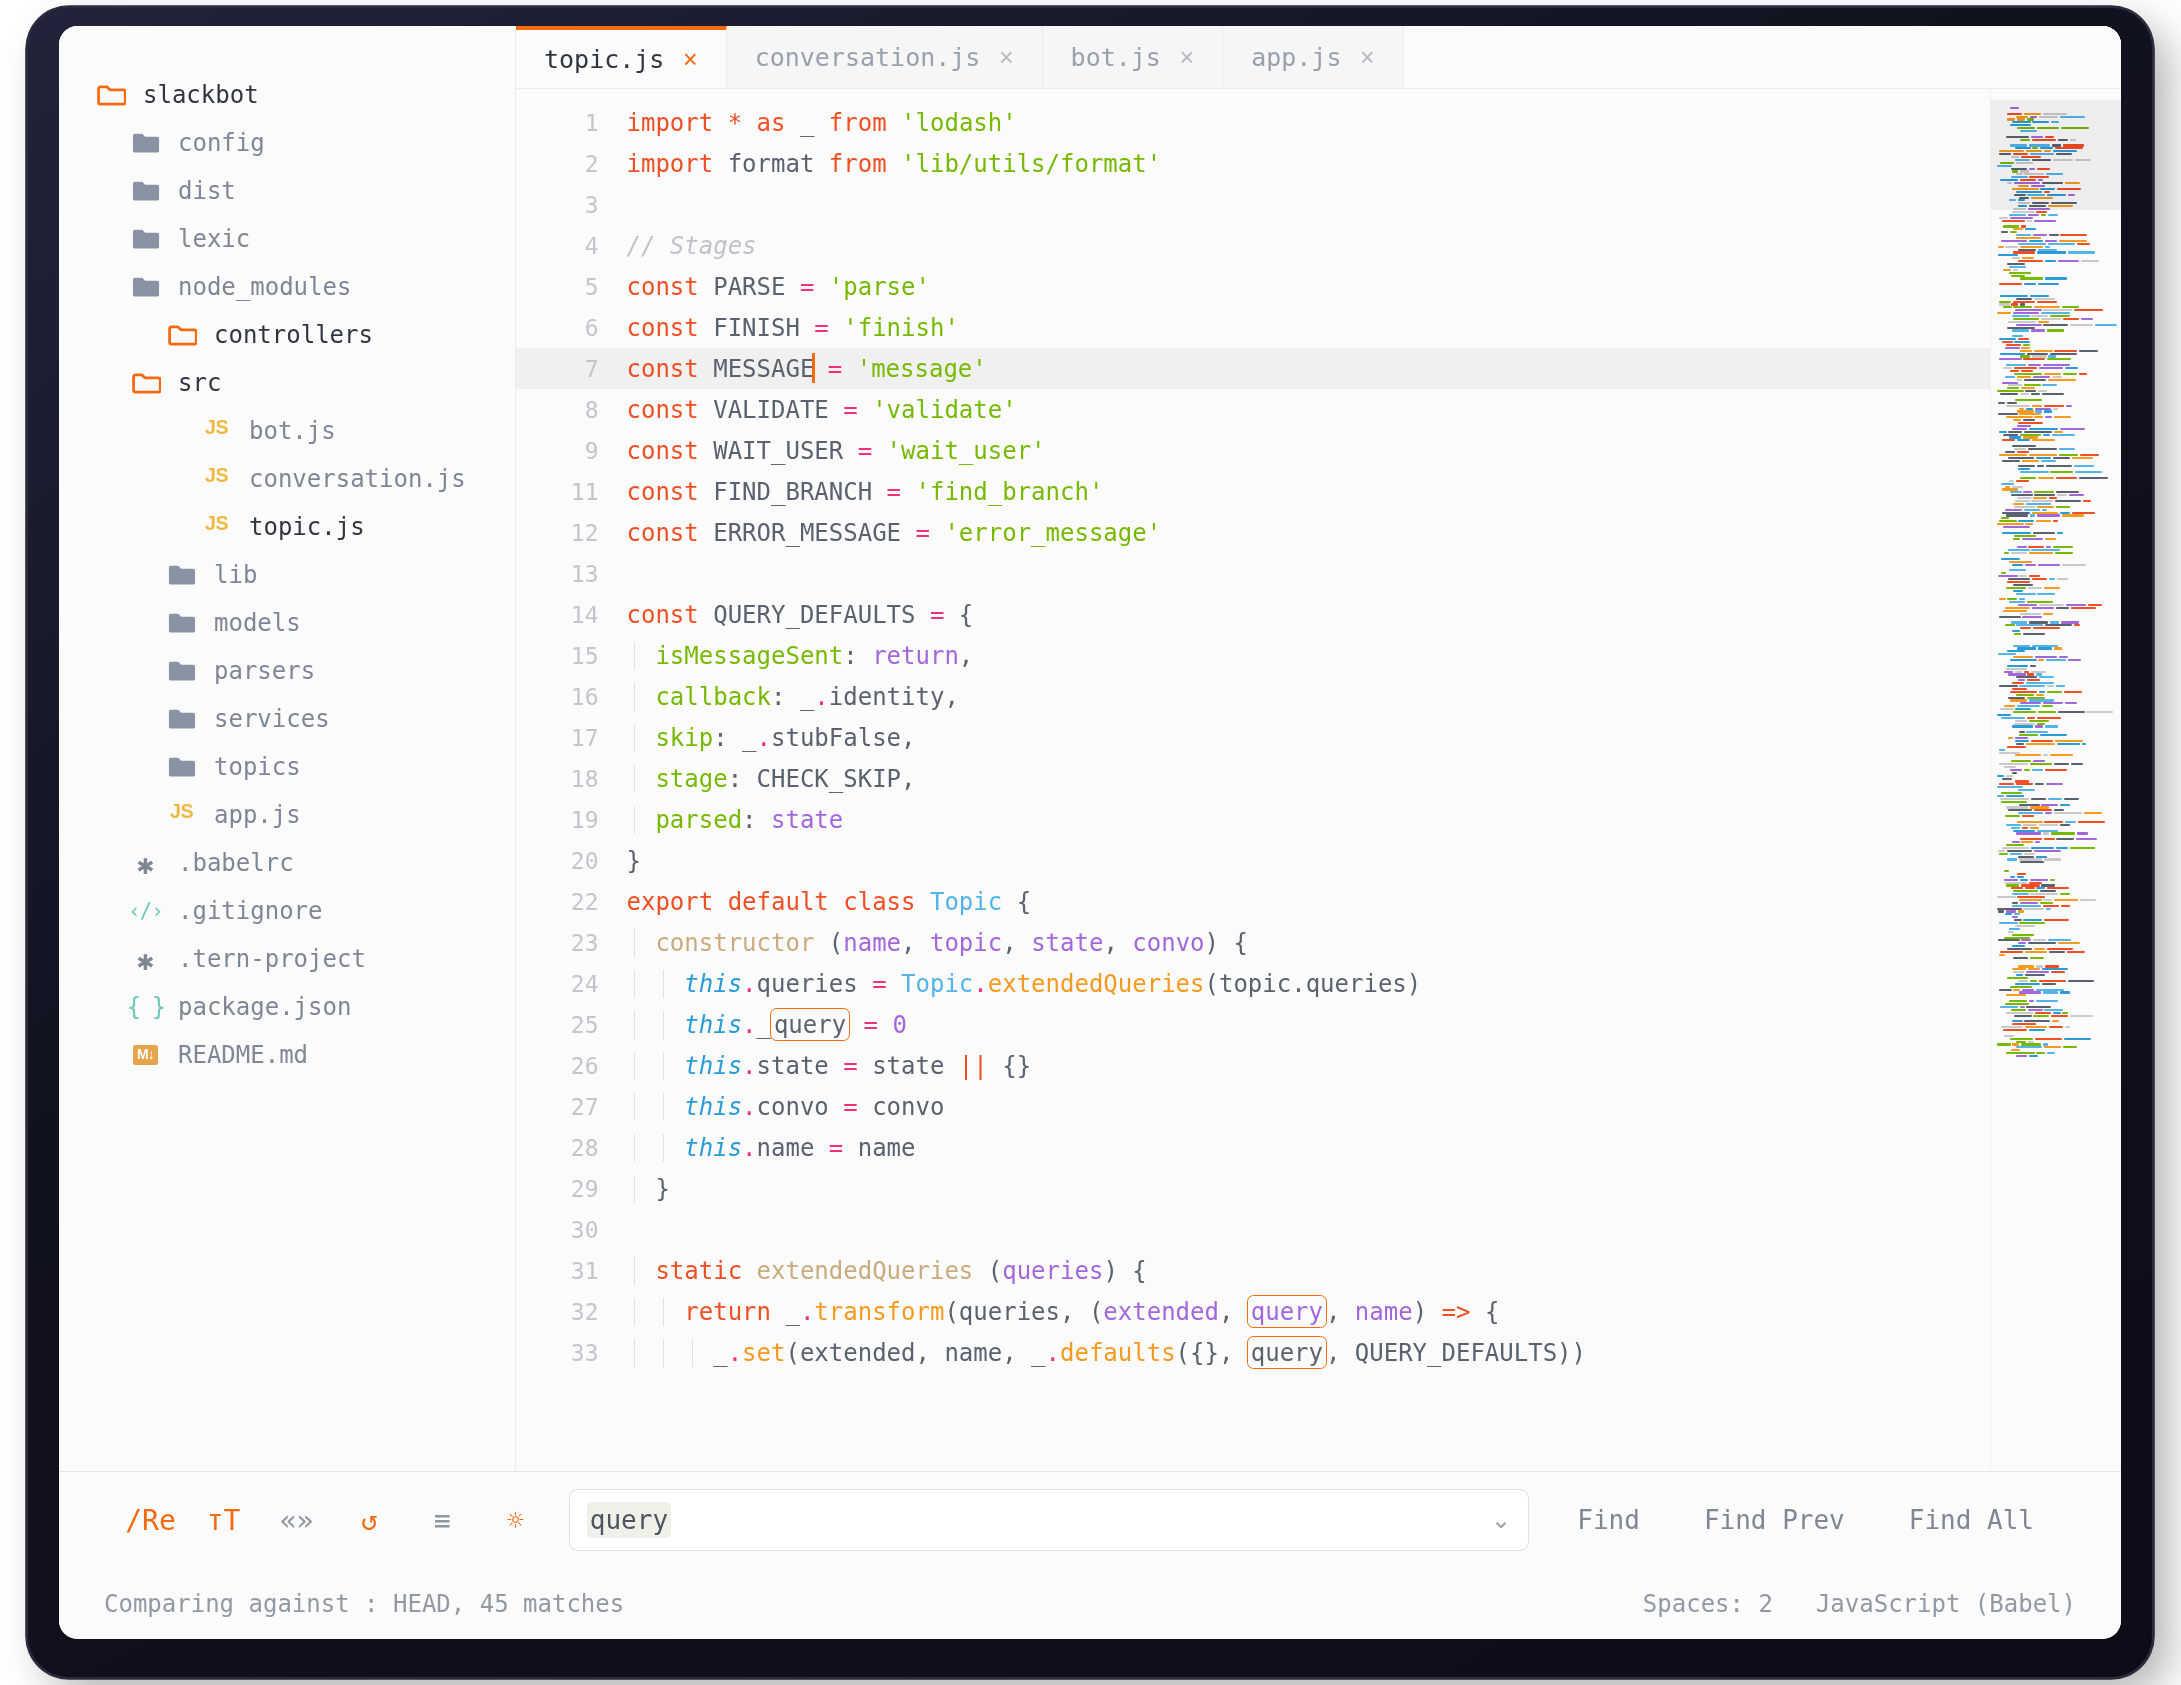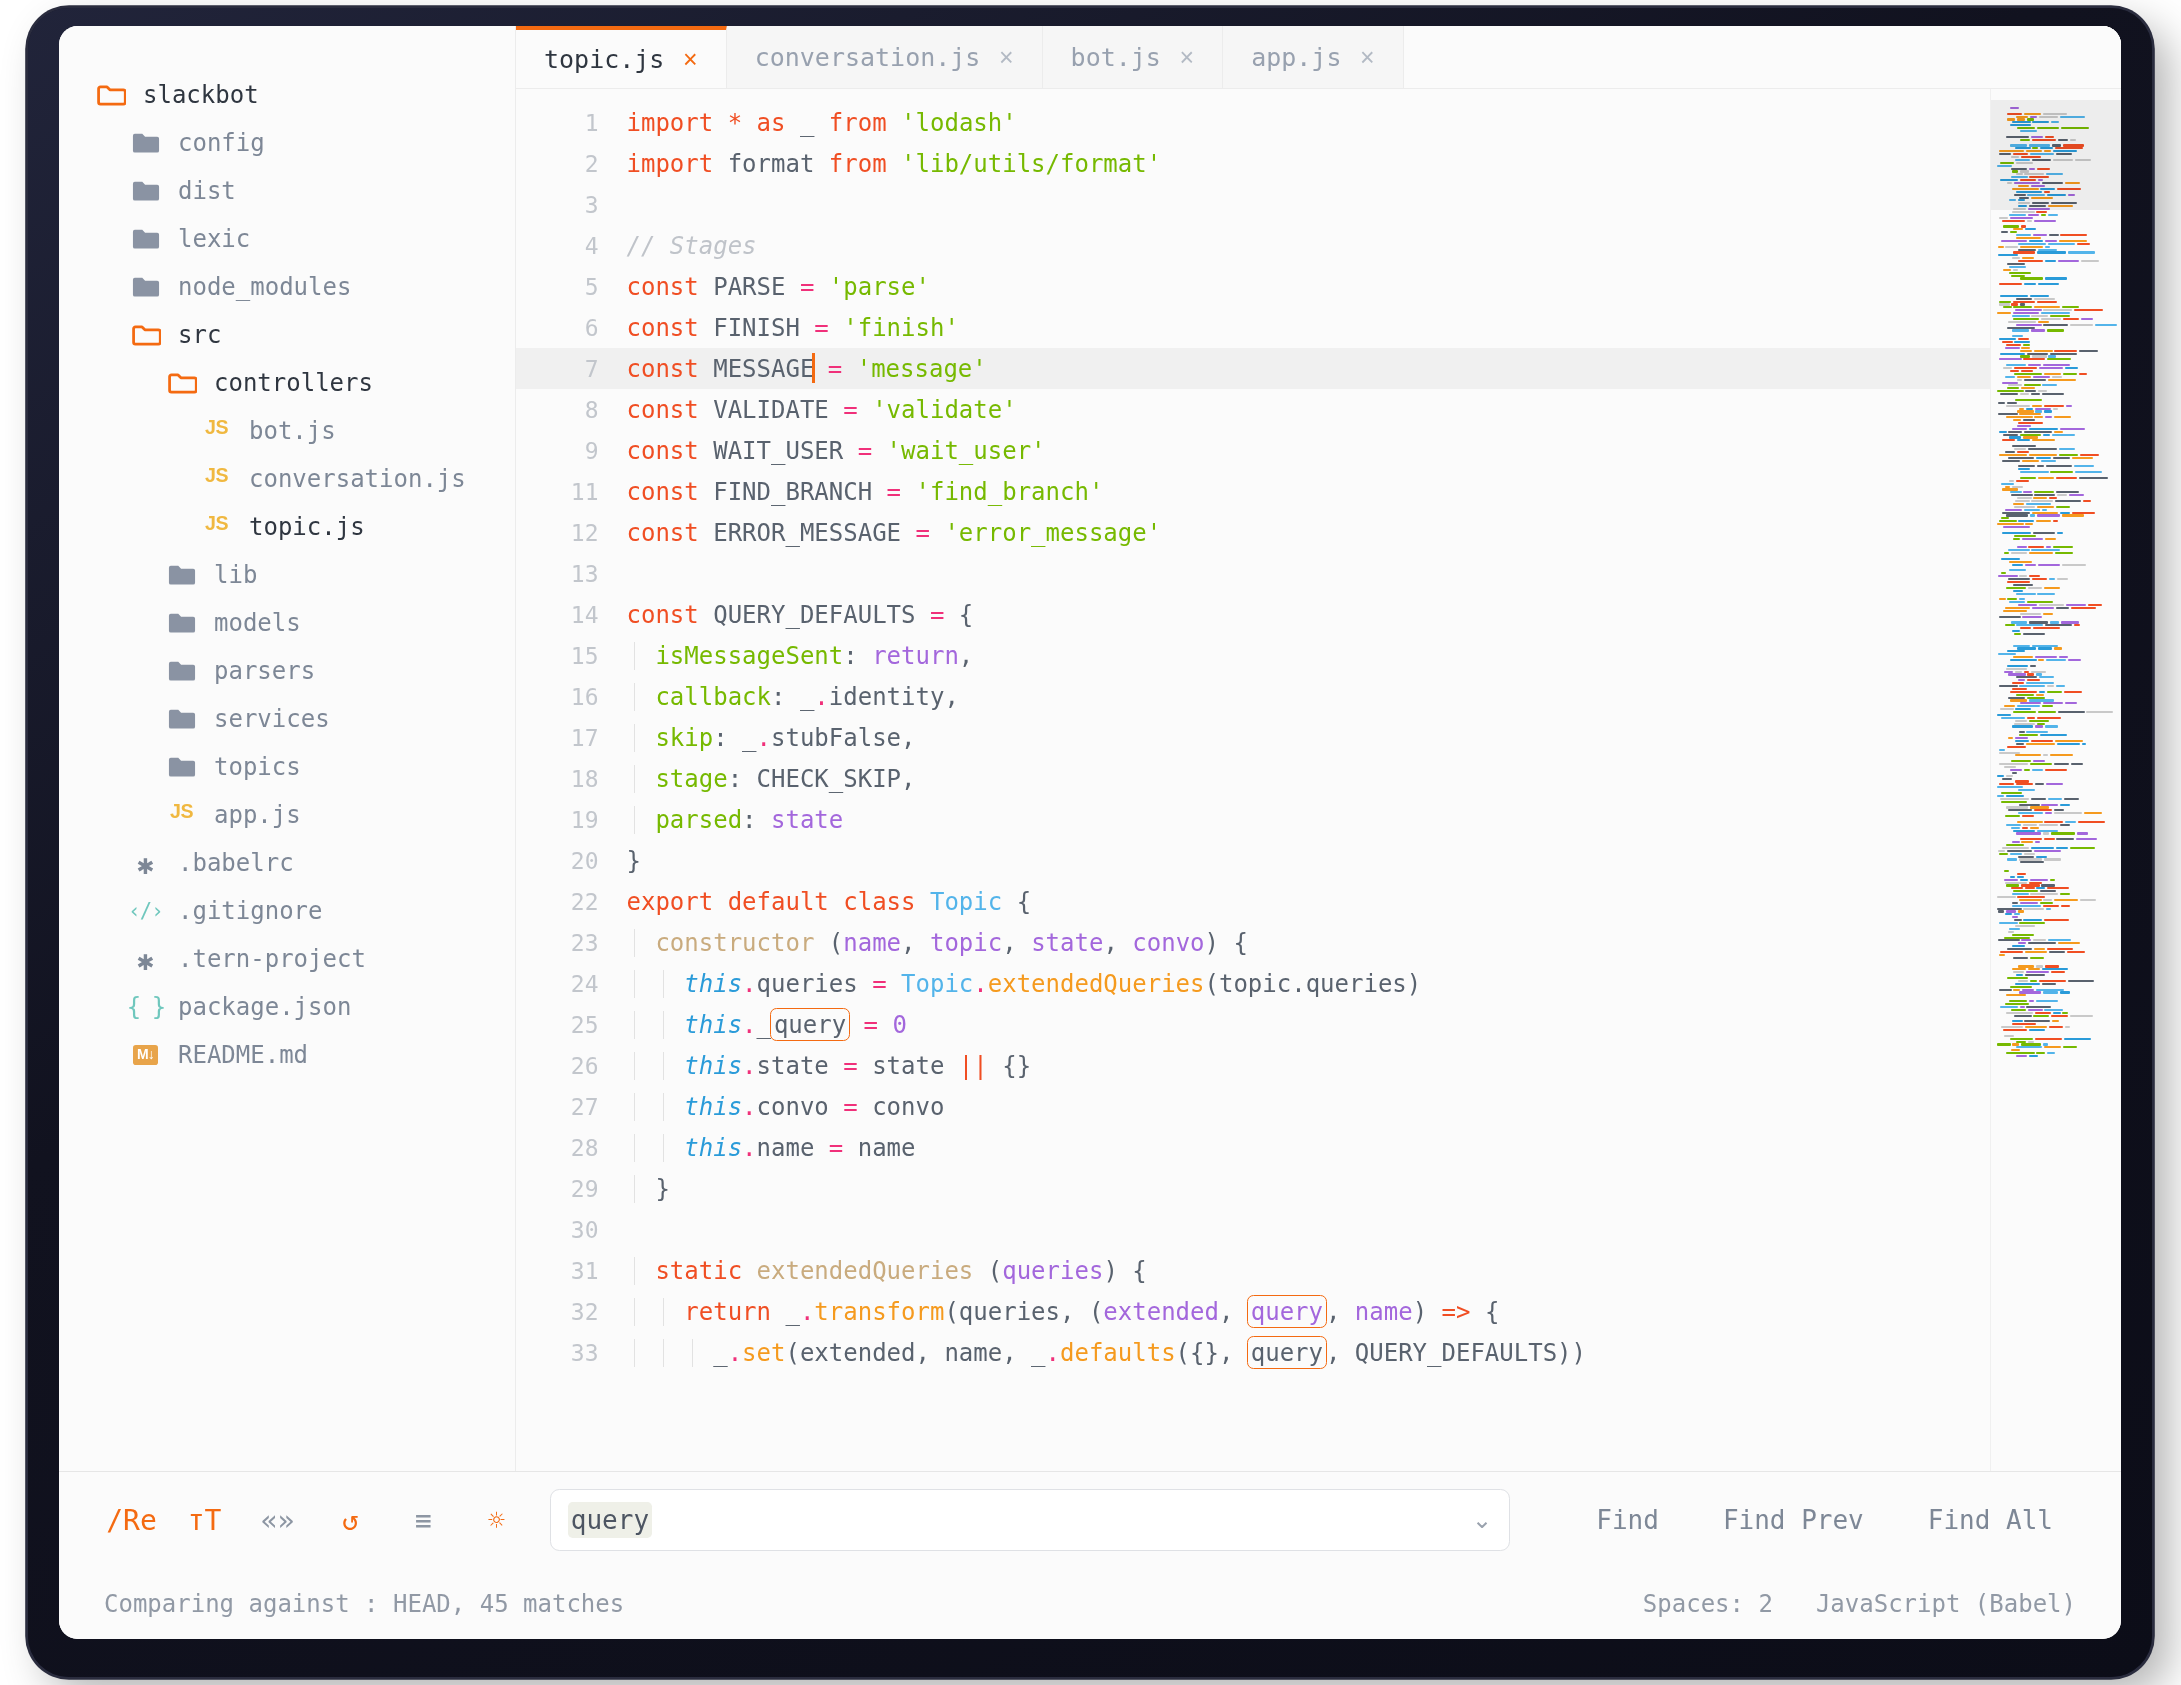--- a/index.html
+++ b/index.html
@@ -203,21 +203,21 @@
   }
   .mm-line { height: 2.9px; margin-left: 5.6px; display: flex; gap: 1.9px; }
   .mm-seg { height: 2.1px; border-radius: 0.9px; }
 
   
   #findbar {
     height: 97px; flex: 0 0 97px;
     display: flex; align-items: center;
     border-top: 0.9px solid #e6e6e6;
     background: #fbfbfb;
-    padding: 0 36px;
+    padding: 0 55px;
   }
   .tool-btn {
     width: 73px; height: 56px;
     display: flex; align-items: center; justify-content: center;
     font-size: 28px;
     color: #8d96a3;
   }
   .tool-btn.on { color: #f46a11; }
   #search-wrap {
     flex: 0 0 960px;
@@ -305,35 +305,35 @@
           <span>lexic</span>
         </div>
         <div class="tree-row" style="padding-left: 67px;">
           <span class="ic">
             <svg viewBox="0 0 30 24" class="folder-closed-svg">
               <path d="M1 4a2 2 0 0 1 2-2h8l3 3h13a2 2 0 0 1 2 2v13a2 2 0 0 1-2 2H3a2 2 0 0 1-2-2z" fill="#8a93a3"></path>
             </svg>
           </span>
           <span>node_modules</span>
         </div>
-        <div class="tree-row folder-open" style="padding-left: 67px;">
+        <div class="tree-row folder-open" style="padding-left: 103px;">
           <span class="ic">
             <svg viewBox="0 0 32 25" class="folder-open-svg">
               <path d="M2.5 5.2a2 2 0 0 1 2-2h7.2l3.1 3.1h14.7a2 2 0 0 1 2 2v11.6a2 2 0 0 1-2 2H4.5a2 2 0 0 1-2-2z" fill="none" stroke="#f46a11" stroke-width="3" stroke-linejoin="round"></path>
             </svg>
           </span>
-          <span>src</span>
-        </div>
-        <div class="tree-row folder-open" style="padding-left: 103px;">
+          <span>controllers</span>
+        </div>
+        <div class="tree-row folder-open" style="padding-left: 67px;">
           <span class="ic">
             <svg viewBox="0 0 32 25" class="folder-open-svg">
               <path d="M2.5 5.2a2 2 0 0 1 2-2h7.2l3.1 3.1h14.7a2 2 0 0 1 2 2v11.6a2 2 0 0 1-2 2H4.5a2 2 0 0 1-2-2z" fill="none" stroke="#f46a11" stroke-width="3" stroke-linejoin="round"></path>
             </svg>
           </span>
-          <span>controllers</span>
+          <span>src</span>
         </div>
         <div class="tree-row" style="padding-left: 138px;">
           <span class="ic">
             <span class="js-badge">JS</span>
           </span>
           <span>bot.js</span>
         </div>
         <div class="tree-row" style="padding-left: 138px;">
           <span class="ic">
             <span class="js-badge">JS</span>

